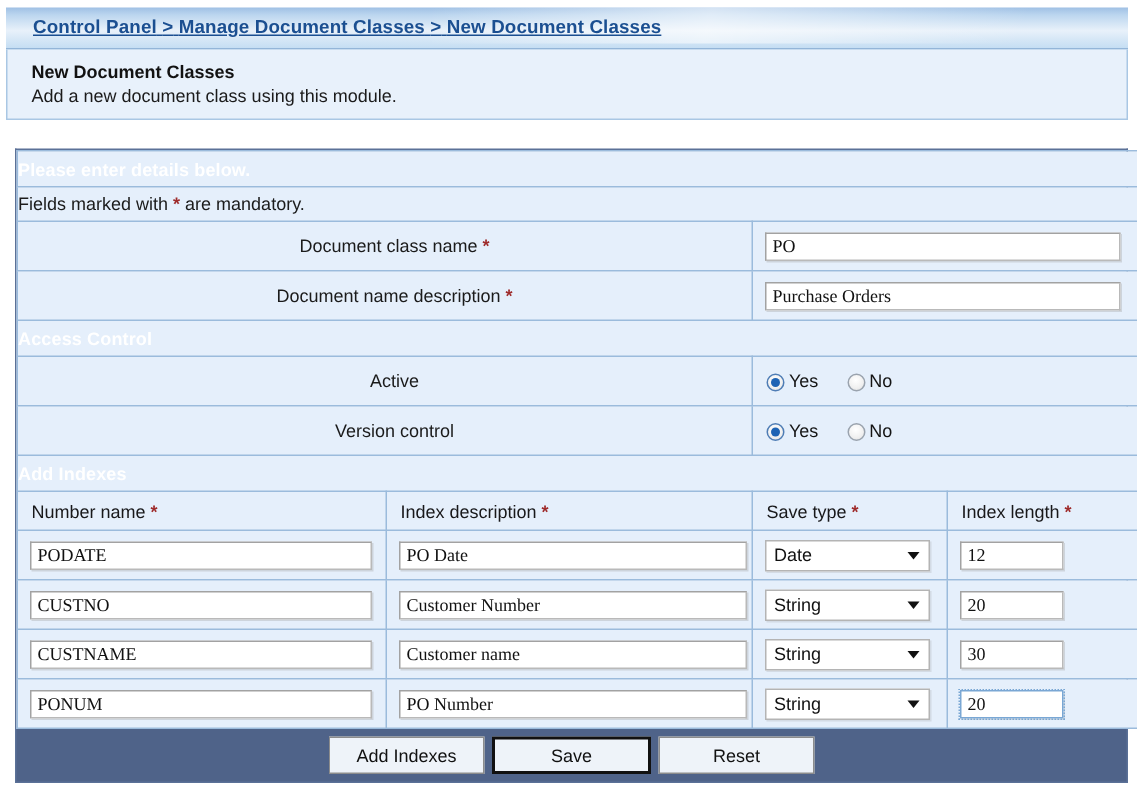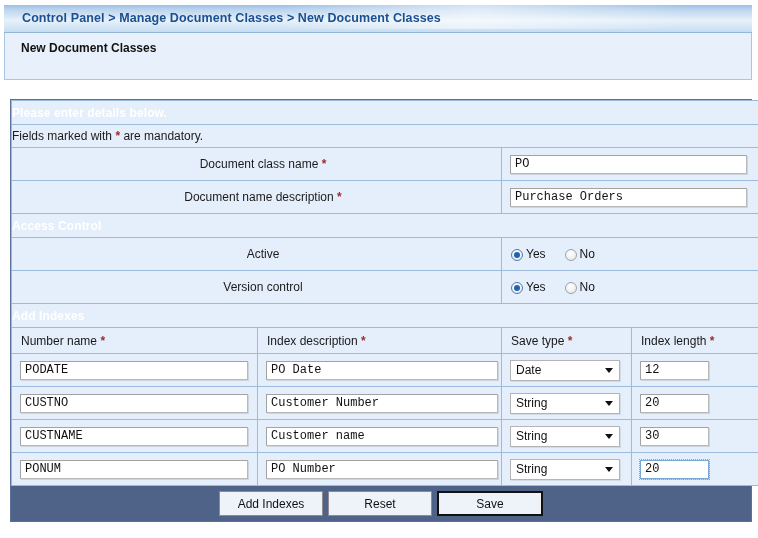--- a/index.html
+++ b/index.html
@@ -47,20 +47,21 @@
   }
   .crumb-text {
     position: relative;
     z-index: 2;
     padding: 6px 0 0 18px;
     font-size: 12.5px;
     font-weight: bold;
     color: #1b4f91;
     letter-spacing: .1px;
     white-space: nowrap;
+    text-decoration: underline;
   }
   .crumb-sep { color: #1b4f91; }
 
   
   .info-panel {
     margin: 0 6px 0 4px;
     background: #e8f1fb;
     border: 1px solid #a9c7e4;
     border-top: none;
     height: 47px;
@@ -120,21 +121,21 @@
     height: 32px;
     text-align: center;
   }
   .fld-cell {
     padding: 0 0 0 8px !important;
     height: 32px;
   }
 
   
   input.txt {
-    font-family: Liberation Mono, monospace;
+    font-family: Liberation Serif, serif;
     font-size: 12px;
     color: #111;
     height: 19px;
     line-height: 19px;
     padding: 1px 4px;
     border: 1px solid #b9b9b9;
     border-top-color: #a2a2a2;
     border-left-color: #a2a2a2;
     background: #ffffff;
     box-sizing: border-box;
@@ -266,20 +267,21 @@
     <span>Control Panel</span>
     <span class="crumb-sep">&gt;</span>
     <span>Manage Document Classes</span>
     <span class="crumb-sep">&gt;</span>
     <span>New Document Classes</span>
   </div>
 </div>
 
 <div class="info-panel">
   <div class="info-title">New Document Classes</div>
+  <div class="info-sub">Add a new document class using this module.</div>
 </div>
 
 <div class="form-wrap">
 <table class="form">
   <colgroup>
     <col class="ix-c1">
         <col class="ix-c2">
         <col class="ix-c3">
         <col class="ix-c4">
   </colgroup>
@@ -413,15 +415,15 @@
     <td class="fld-cell">
       <input class="txt w-len focused" type="text" autofocus="" value="20" style=""></td>
   </tr>
 
 </tbody>
     </table>
 </div>
 
 <div class="btn-bar">
   <div class="btn">Add Indexes</div>
+  <div class="btn primary">Save</div>
   <div class="btn">Reset</div>
-  <div class="btn primary">Save</div>
 </div>
 
 </body></html>

